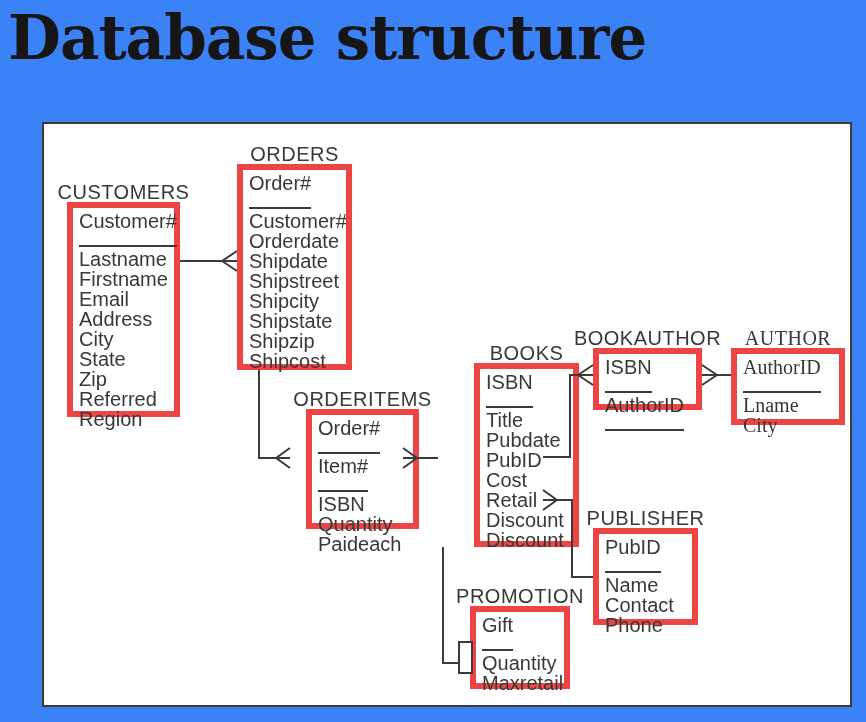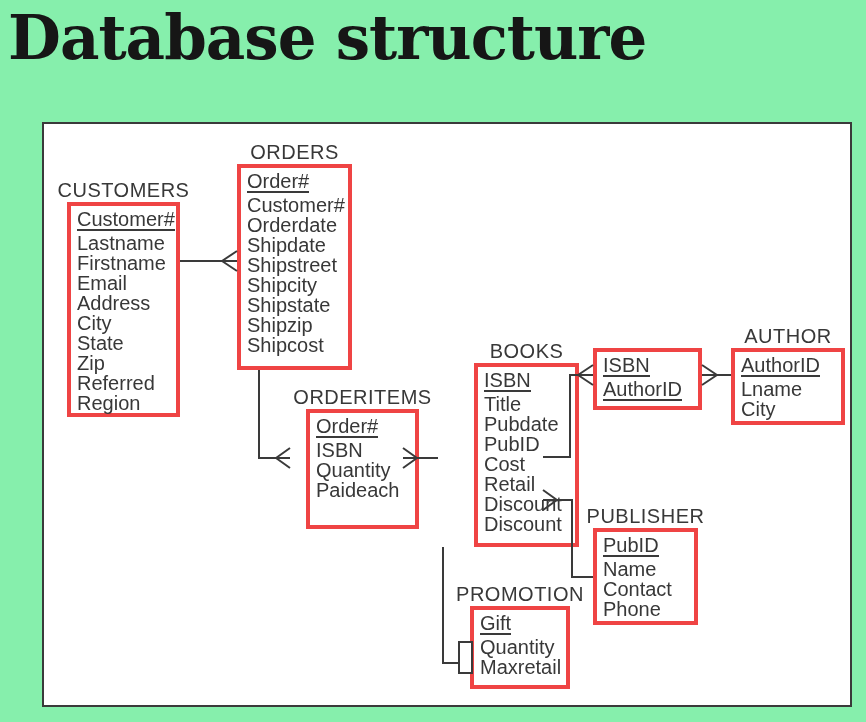--- a/index.html
+++ b/index.html
@@ -1,42 +1,42 @@
 <!DOCTYPE html>
 <html><head>
 <meta charset="utf-8">
 <style>
   html,body{margin:0;padding:0;background:#fff;}
   .page{
-    position:relative;width:866px;height:722px;background:#86efac;overflow:hidden;
+    position:relative;width:866px;height:722px;background:#3b82f6;overflow:hidden;
     font-family:"Liberation Sans",sans-serif;color:#383838;
   }
   .page-title{
     position:absolute;left:8px;top:2px;
     font-family:"DejaVu Serif","Liberation Serif",serif;
     font-weight:700;font-size:61px;letter-spacing:-1px;color:#161616;
     white-space:nowrap;
   }
   .frame{
     position:absolute;left:42px;top:122px;width:810px;height:585px;
     border:2px solid #3a3a3a;box-sizing:border-box;background:#fff;
   }
   .entity-box{
     position:absolute;box-sizing:border-box;background:#fff;
-    border:4px solid #ef4444;padding:3px 0 0 6px;z-index:2;
+    border:6px solid #ef4444;padding:3px 0 0 6px;z-index:2;
   }
   .entity-label{
     position:absolute;bottom:100%;left:50%;transform:translateX(-50%);
     margin-bottom:4px;white-space:nowrap;
     font-size:20px;letter-spacing:0.5px;color:#383838;
   }
   .field-row{font-size:20px;line-height:20px;white-space:nowrap;}
   .field-row .pk{
     display:inline-block;border-bottom:2px solid #3a3a3a;
-    padding-bottom:0;margin-bottom:2px;
+    padding-bottom:14px;margin-bottom:2px;
   }
   svg.connectors{
     position:absolute;left:0;top:0;z-index:3;pointer-events:none;
   }
 </style>
 </head>
 <body>
 
 <div class="page">
 
@@ -65,40 +65,42 @@
       <div class="field-row"><span>Shipdate</span></div>
       <div class="field-row"><span>Shipstreet</span></div>
       <div class="field-row"><span>Shipcity</span></div>
       <div class="field-row"><span>Shipstate</span></div>
       <div class="field-row"><span>Shipzip</span></div>
       <div class="field-row"><span>Shipcost</span></div>
     </div>
   <div class="entity-box" style="left:290px;top:409px;width:113px;height:120px;margin-left:16px;">
     <div class="entity-label">ORDERITEMS</div>
   <div class="field-row"><span class="pk">Order#</span></div>
+      <div class="field-row"><span class="pk">Item#</span></div>
       <div class="field-row"><span>ISBN</span></div>
       <div class="field-row"><span>Quantity</span></div>
       <div class="field-row"><span>Paideach</span></div>
     </div>
   <div class="entity-box" style="left:438px;top:363px;width:105px;height:184px;margin-left:36px;">
     <div class="entity-label">BOOKS</div>
   <div class="field-row"><span class="pk">ISBN</span></div>
       <div class="field-row"><span>Title</span></div>
       <div class="field-row"><span>Pubdate</span></div>
       <div class="field-row"><span>PubID</span></div>
       <div class="field-row"><span>Cost</span></div>
       <div class="field-row"><span>Retail</span></div>
       <div class="field-row"><span>Discount</span></div>
       <div class="field-row"><span>Discount</span></div>
     </div>
   <div class="entity-box" style="left:593px;top:348px;width:109px;height:62px;">
+    <div class="entity-label">BOOKAUTHOR</div>
   <div class="field-row"><span class="pk">ISBN</span></div>
       <div class="field-row"><span class="pk">AuthorID</span></div>
     </div>
-  <div class="entity-box" style="left:731px;top:348px;width:114px;height:77px;">
+  <div class="entity-box" style="left:731px;top:348px;width:114px;height:77px;font-family:Liberation Serif, serif;">
     <div class="entity-label">AUTHOR</div>
   <div class="field-row"><span class="pk">AuthorID</span></div>
       <div class="field-row"><span>Lname</span></div>
       <div class="field-row"><span>City</span></div>
     </div>
   <div class="entity-box" style="left:593px;top:528px;width:105px;height:97px;">
     <div class="entity-label">PUBLISHER</div>
   <div class="field-row"><span class="pk">PubID</span></div>
       <div class="field-row"><span>Name</span></div>
       <div class="field-row"><span>Contact</span></div>

